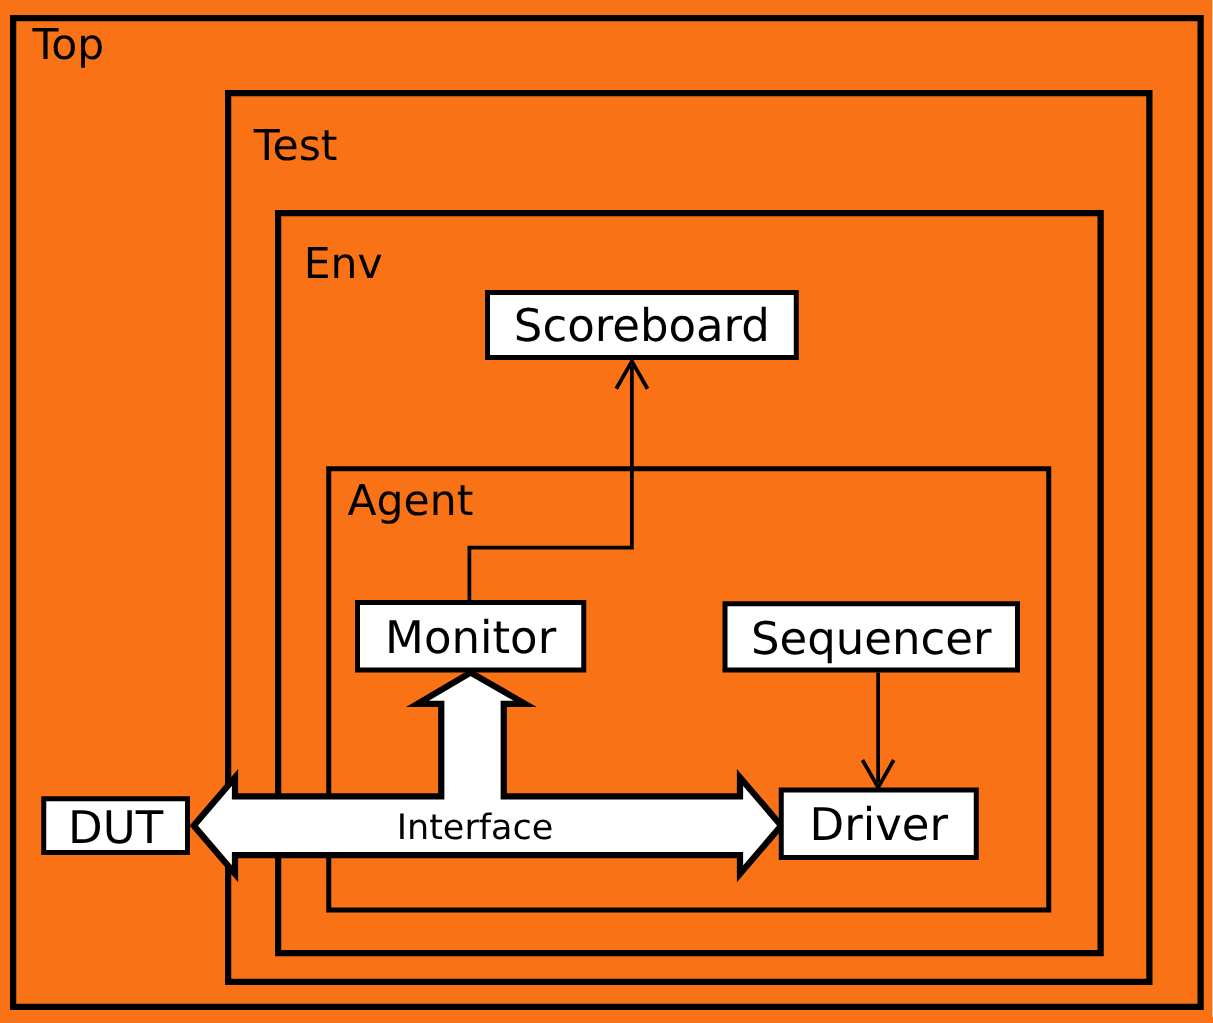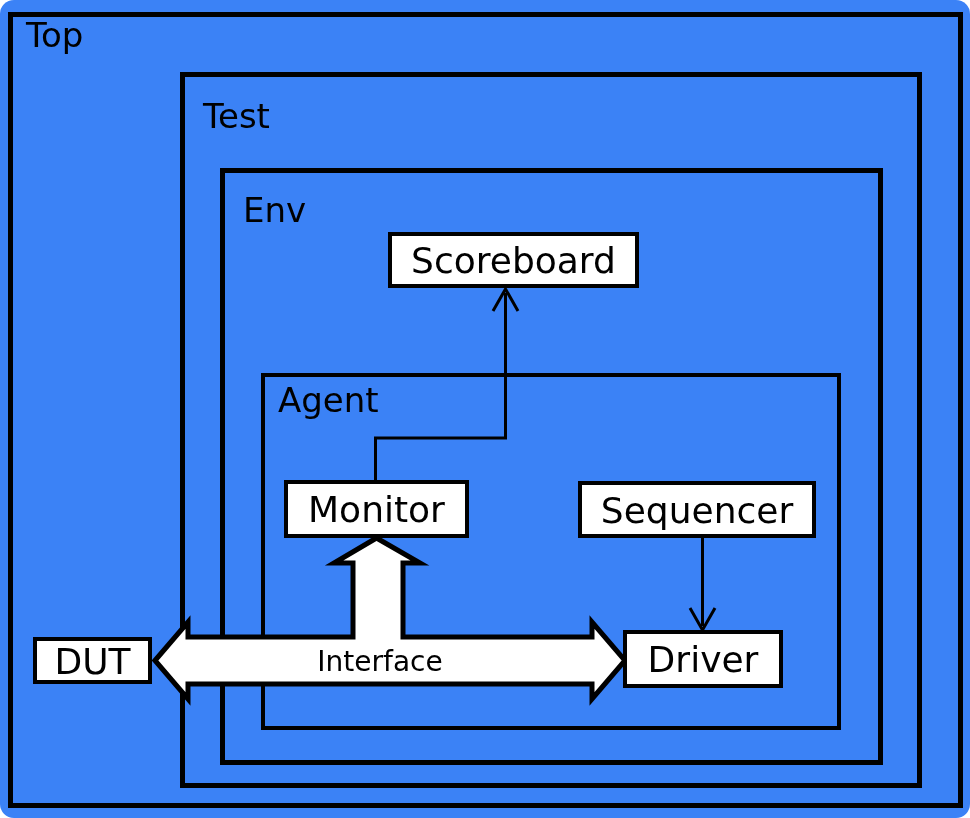--- a/index.html
+++ b/index.html
@@ -8,23 +8,22 @@
     padding: 0;
     background: #ffffff;
   }
   body {
     font-family: "DejaVu Sans", "Liberation Sans", sans-serif;
   }
   #canvas {
     position: relative;
     width: 970px;
     height: 818px;
-    background: #3b82f6;
+    background: #f97316;
     overflow: hidden;
-    border-radius: 14px;
   }
   #diagram-svg {
     position: absolute;
     left: 0;
     top: 0;
     width: 970px;
     height: 818px;
   }
   .container-rect {
     fill: none;

